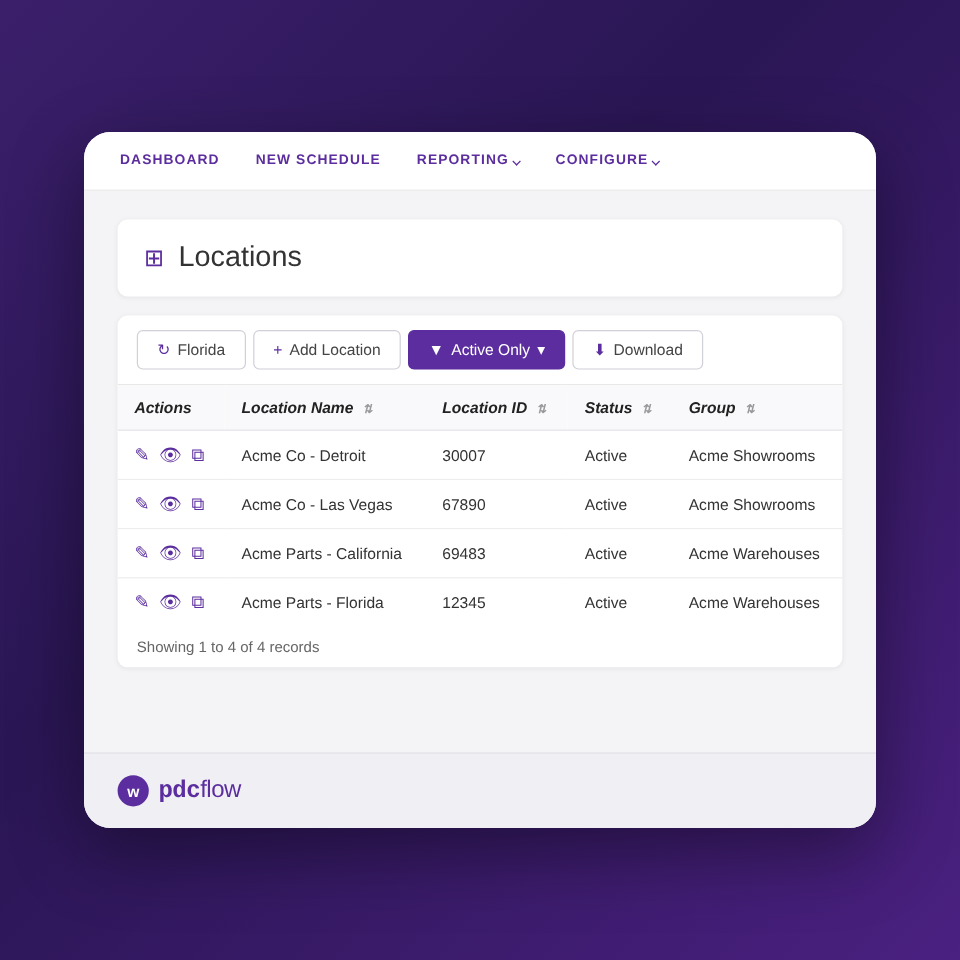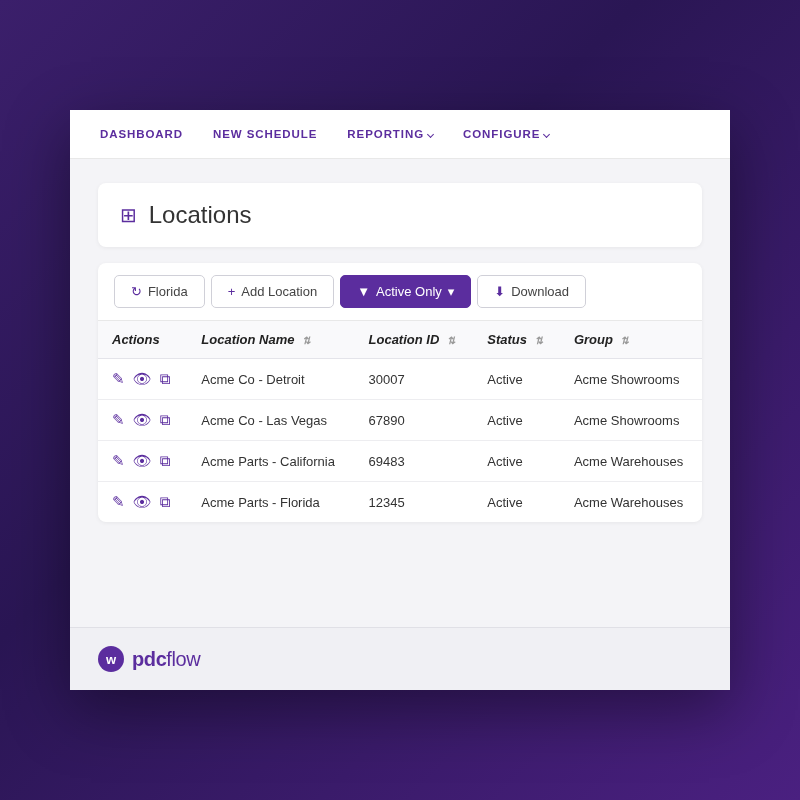--- a/index.html
+++ b/index.html
@@ -9,21 +9,21 @@
       height: 800px;
       background: linear-gradient(135deg, #3b1f6b 0%, #2a1654 40%, #4a2080 100%);
       display: flex;
       align-items: center;
       justify-content: center;
       font-family: 'Segoe UI', Arial, sans-serif;
     }
 
     .app-window {
       background: #fff;
-      border-radius: 0;
+      border-radius: 22px;
       width: 660px;
       min-height: 580px;
       box-shadow: 0 20px 60px rgba(0,0,0,0.4);
       overflow: hidden;
       display: flex;
       flex-direction: column;
     }
 
     
     .top-nav {
@@ -218,20 +218,21 @@
 
     .logo-text {
       font-size: 20px;
       color: #5b2d9e;
       font-weight: 400;
       letter-spacing: -0.02em;
     }
 
     .logo-text strong {
       font-weight: 700;
+      font-family: Liberation Mono, monospace;
     }
   </style>
 </head>
 <body>
 
 <div class="app-window">
 
   <nav class="top-nav">
   <div class="nav-item">DASHBOARD</div>
       <div class="nav-item">NEW SCHEDULE</div>
@@ -341,20 +342,23 @@
                 </div>
               </td>
               <td>Acme Parts - Florida</td>
               <td>12345</td>
               <td>Active</td>
               <td>Acme Warehouses</td>
             </tr>
           </tbody>
       </table>
 
+      <div class="table-footer">
+        <span>Showing 1 to 4 of 4 records</span>
+      </div>
 
     </div>
   </div>
 
   <div class="app-footer">
     <div class="logo-icon">w</div>
     <span class="logo-text">
       <strong>pdc</strong>flow
     </span>
   </div>

